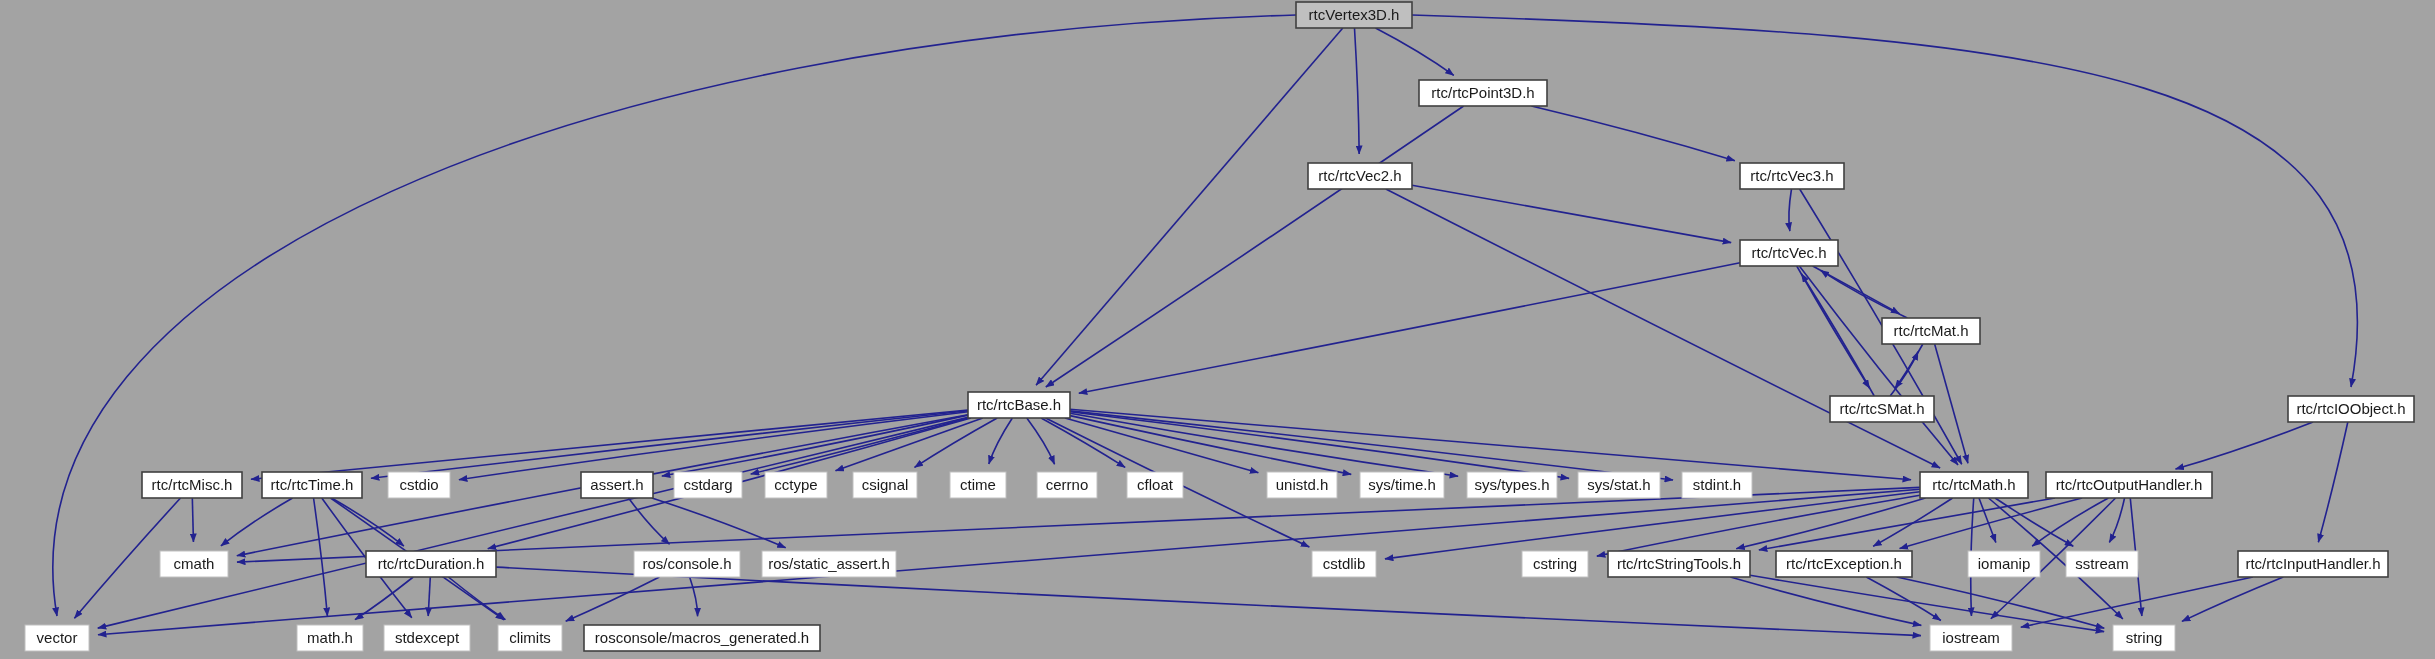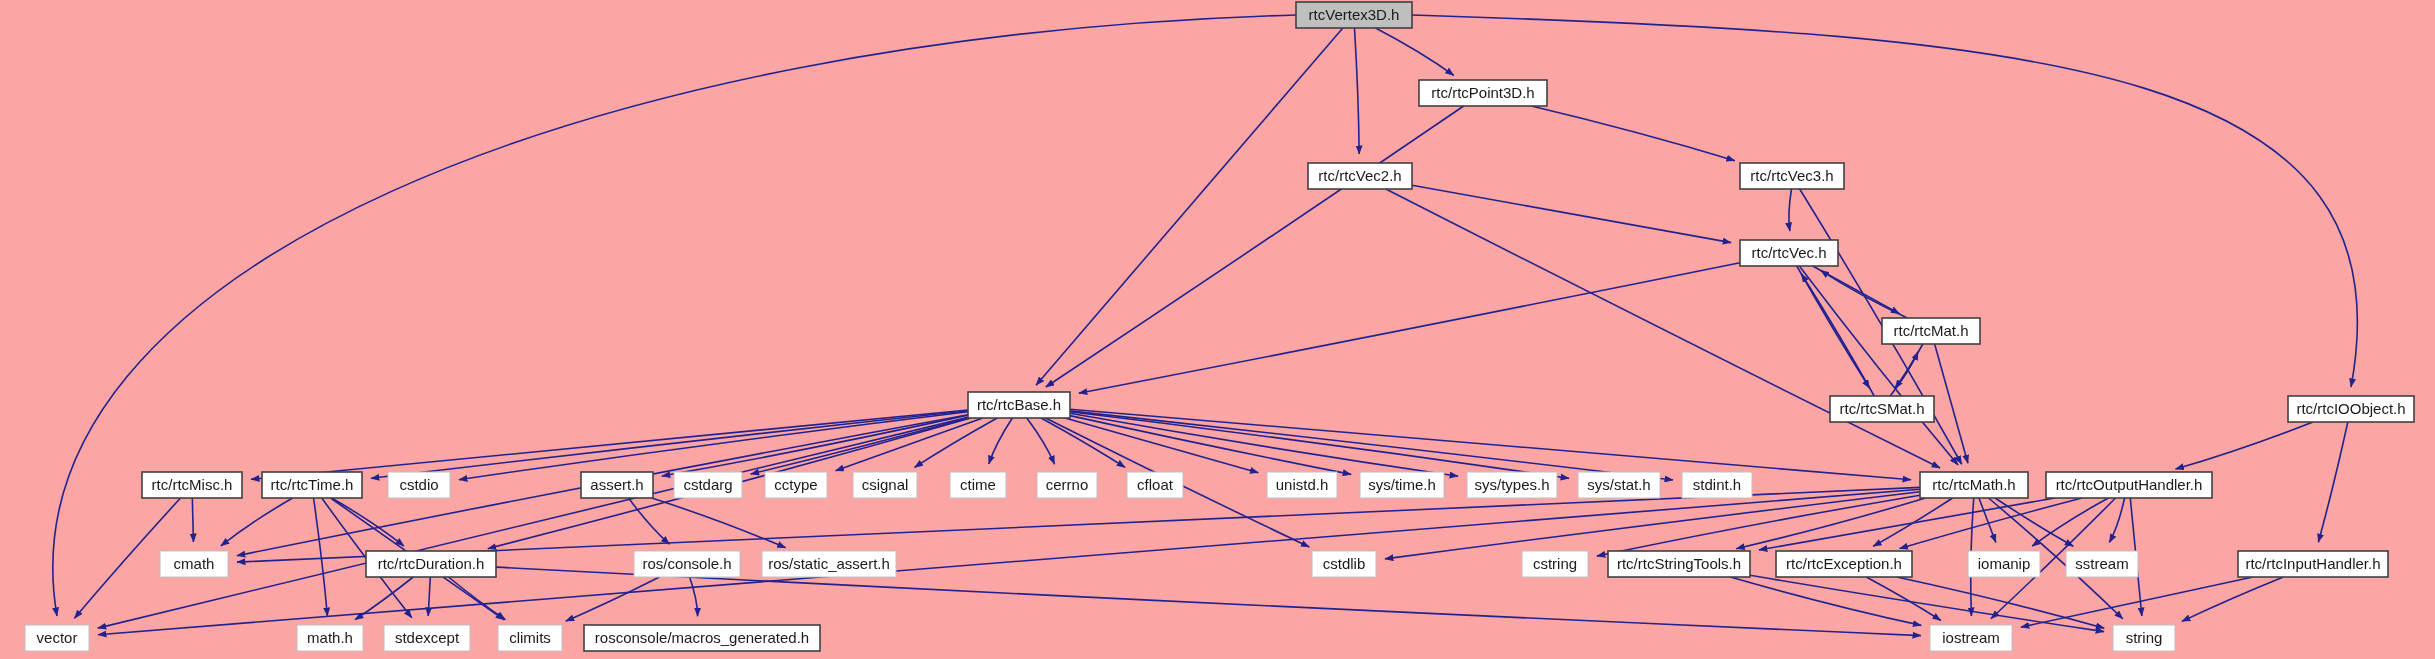--- a/index.html
+++ b/index.html
@@ -1,17 +1,17 @@
 <!DOCTYPE html>
 <html><head>
 <meta charset="utf-8">
 <style>
   html,body{margin:0;padding:0;background:#ffffff;}
   body{font-family:"Liberation Sans",sans-serif;}
-  #canvas{position:relative;width:2435px;height:659px;background:#fca5a5;overflow:hidden;}
+  #canvas{position:relative;width:2435px;height:659px;background:#a3a3a3;overflow:hidden;}
   #graph{position:absolute;left:0;top:0;width:2435px;height:659px;}
   .node-label{font-family:"Liberation Sans",sans-serif;}
 </style>
 </head>
 <body>
 
 <div id="canvas">
   <svg id="graph" viewBox="0 0 2435 659" xmlns="http://www.w3.org/2000/svg">
     <defs>
       <marker id="arrow" markerWidth="9" markerHeight="7" refX="8.5" refY="3.5" orient="auto" markerUnits="userSpaceOnUse">

